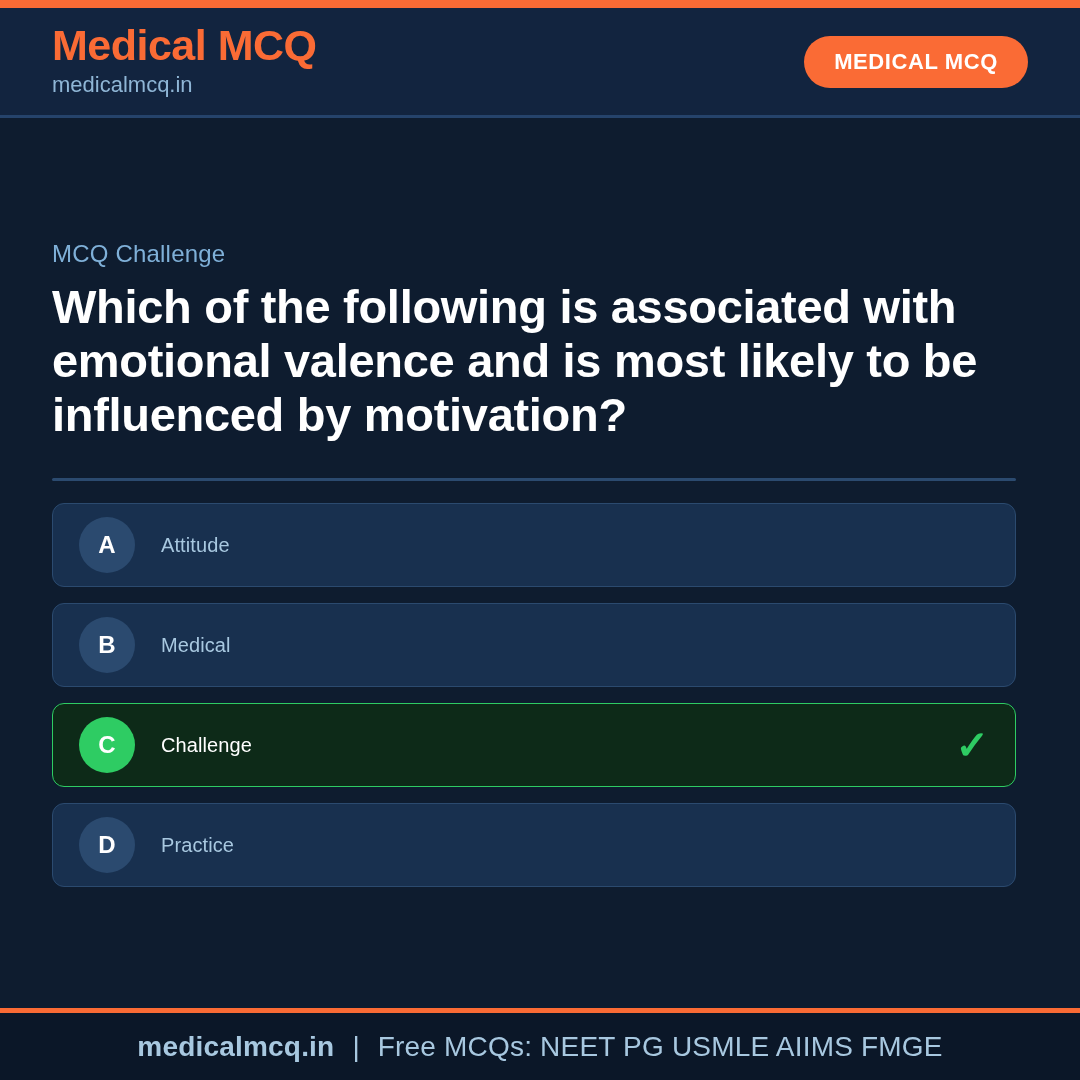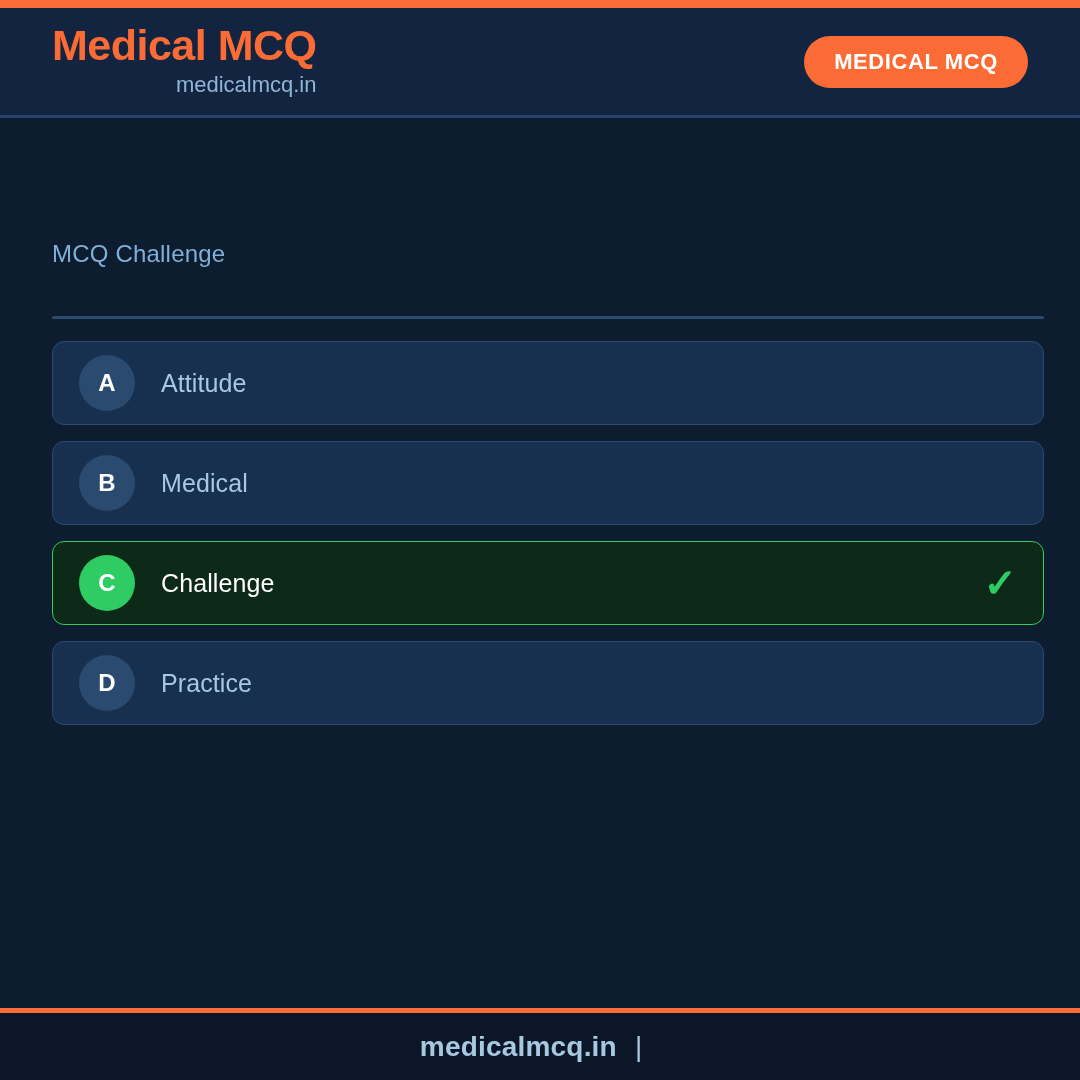--- a/index.html
+++ b/index.html
@@ -19,41 +19,40 @@
   
   .top-bar { height:8px; background:#fa6b35; flex:0 0 8px; }
 
   .header {
     position:relative;
     height:110px; flex:0 0 110px;
     background:#12243f;
     display:flex; align-items:center; justify-content:space-between;
     padding:0 52px;
     border-bottom:3px solid #25436b;
-    text-align:right;
   }
   .brand-block { display:flex; flex-direction:column; justify-content:center; }
   .brand-title {
     font-size:43px; font-weight:bold; color:#fa6b35;
     letter-spacing:-0.5px; line-height:1.02;
   }
   .brand-sub {
     font-size:22px; color:#8fb6d6; line-height:1.3; margin-top:3px;
   }
   .header-badge {
     background:#fa6b35; color:#ffffff;
     font-size:22px; font-weight:bold; letter-spacing:0.6px;
     padding:13px 30px; border-radius:40px;
     white-space:nowrap;
   }
 
   
   .main {
     flex:1 1 auto;
-    padding:122px 36px 0 52px;
+    padding:122px 64px 0 52px;
     display:flex; flex-direction:column;
   }
   .eyebrow {
     font-size:24px; color:#7fb0d8; letter-spacing:0.2px;
     margin-bottom:12px;
   }
   .question {
     font-size:47px; font-weight:bold; color:#ffffff;
     line-height:1.15; letter-spacing:-0.3px;
     max-width:950px;
@@ -76,21 +75,21 @@
   }
   .option .badge {
     flex:0 0 auto;
     width:56px; height:56px; border-radius:50%;
     background:#2b4a6f; color:#ffffff;
     font-size:24px; font-weight:bold;
     display:flex; align-items:center; justify-content:center;
   }
   .option .label {
     margin-left:26px;
-    font-size:25px; color:#a8c8e0; letter-spacing:0.1px;
+    font-size:20px; color:#a8c8e0; letter-spacing:0.1px;
   }
   .option .tick { display:none; }
 
   
   .option.correct {
     background:#0d2a18;
     border-color:#2ecc63;
   }
   .option.correct .badge { background:#2ecc63; color:#ffffff; }
   .option.correct .label { color:#ffffff; }
@@ -126,20 +125,21 @@
   <div class="header">
     <div class="brand-block">
       <div class="brand-title">Medical MCQ</div>
       <div class="brand-sub">medicalmcq.in</div>
     </div>
     <div class="header-badge">MEDICAL MCQ</div>
   </div>
 
   <div class="main">
     <div class="eyebrow">MCQ Challenge</div>
+    <div class="question">Which of the following is associated with emotional valence and is most likely to be influenced by motivation?</div>
     <div class="divider"></div>
 
     <div class="options">
 
       <div class="option">
 
         <div class="badge">A</div>
         <div class="label">Attitude</div>
 
       </div>
@@ -164,15 +164,16 @@
         <div class="label">Practice</div>
 
       </div>
 
     </div>
   </div>
 
   <div class="footer">
     <span class="footer-text strong">medicalmcq.in</span>
     <span class="footer-sep">|</span>
+    <span class="footer-text">Free MCQs: NEET PG  USMLE  AIIMS  FMGE</span>
   </div>
 
 </div>
 
 </body></html>

